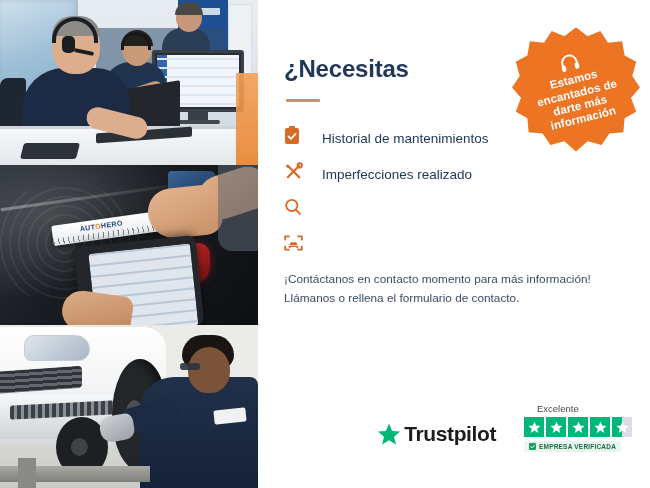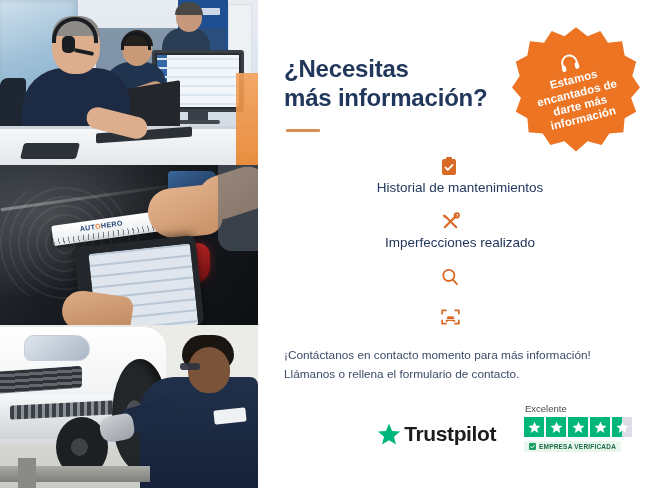--- a/index.html
+++ b/index.html
@@ -253,21 +253,21 @@
   
   .content { position: relative; flex: 1; padding: 54px 26px 0 26px; }
 
   .heading {
     color:#22375c; font-size:24px; font-weight:bold; line-height:1.22;
     letter-spacing:-.2px; max-width:230px;
   }
   .divider { width:34px; height:3px; background:#d98f53; margin:16px 0 22px 2px; border-radius:1px; }
 
   .features { list-style:none; }
-  .feature { display:flex; align-items:center; margin-bottom:14px;flex-direction:column; }
+  .feature { display:flex; align-items:flex-end; margin-bottom:14px; }
   .feature .ico { width:26px; height:22px; flex:0 0 26px; display:flex; align-items:center; justify-content:flex-start; }
   .feature .ftext { color:#22375c; font-size:13.5px; margin-left:12px; }
 
   .note { margin-top:16px; color:#3c4c68; font-size:11.8px; line-height:1.62; }
 
   
   .badge {
     position:absolute; right:10px; top:26px; width:128px; height:126px;
   }
   .badge .burst { position:absolute; inset:0; }
@@ -280,21 +280,21 @@
   .badge .btext {
     color:#ffffff; font-size:11.5px; font-weight:bold; line-height:1.16;
     text-align:center; width:108px; letter-spacing:.1px;
   }
 
   
   .trust { position:absolute; right:18px; bottom:36px; display:flex; align-items:flex-end; }
   .tp-logo { display:flex; align-items:center; margin-right:28px; margin-bottom:6px; }
   .tp-name { color:#1c1c1c; font-size:21px; font-weight:bold; letter-spacing:-.4px; margin-left:3px; }
   .tp-right { display:flex; flex-direction:column; align-items:flex-start; }
-  .tp-exc { color:#4a4a4a; font-size:9.5px; margin-bottom:3px; margin-left:1px; }
+  .tp-exc { color:#4a4a4a; font-size:9.5px; margin-bottom:3px; margin-left:13px; }
   .tp-stars { display:flex; gap:2px; }
   .tp-star {
     width:20px; height:20px; background:#00b67a;
     display:flex; align-items:center; justify-content:center;
   }
   .tp-star.half { background: linear-gradient(90deg,#00b67a 0 52%, #dcdce6 52% 100%); }
   .tp-verified {
     margin-top:4px; background:#e8f6ee; border-radius:2px;
     display:flex; align-items:center; gap:3px; padding:2px 5px;
   }
@@ -396,21 +396,20 @@
             <rect x="2.4" y="13.4" width="4.6" height="7.2" rx="2.2" fill="#fff"></rect>
             <rect x="17" y="13.4" width="4.6" height="7.2" rx="2.2" fill="#fff"></rect>
           </svg>
         </span>
         <span class="btext">Estamos encantados de darte más información</span>
       </div>
     </div>
 
     <h1 class="heading">
       <span>¿Necesitas</span><br>
-      <span>más información?</span>
     </h1>
     <div class="divider"></div>
 
     <ul class="features">
 
       <li class="feature">
         <span class="ico">
           <svg width="16" height="19" viewBox="0 0 16 19">
             <rect x="1" y="2" width="14" height="16" rx="2" fill="#d96a26"></rect>
             <rect x="5" y="0" width="6" height="4" rx="1" fill="#d96a26"></rect>

